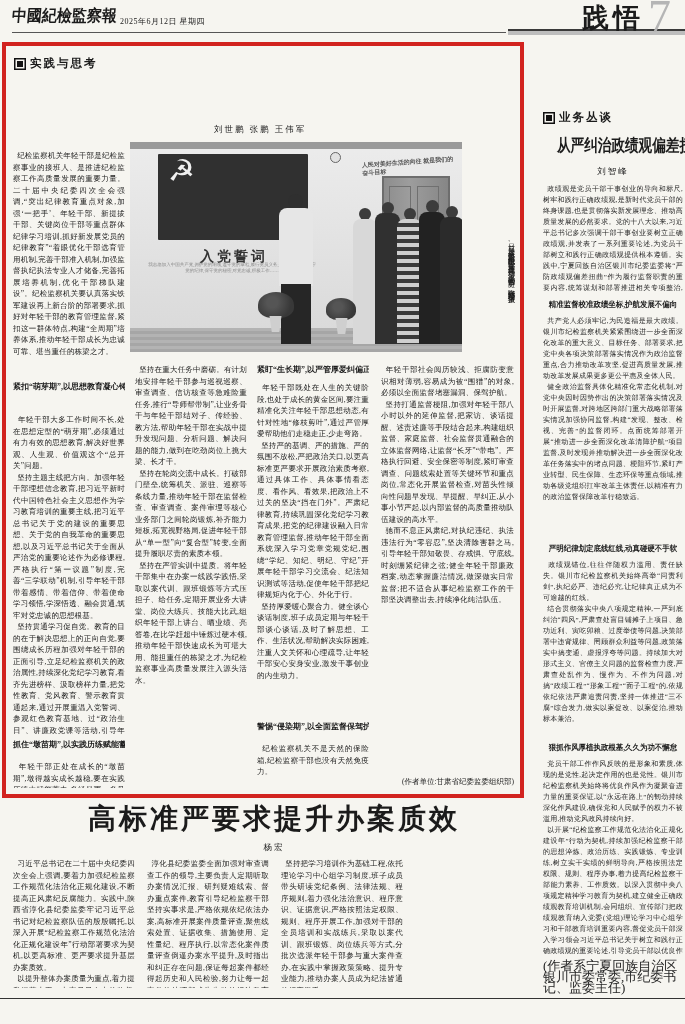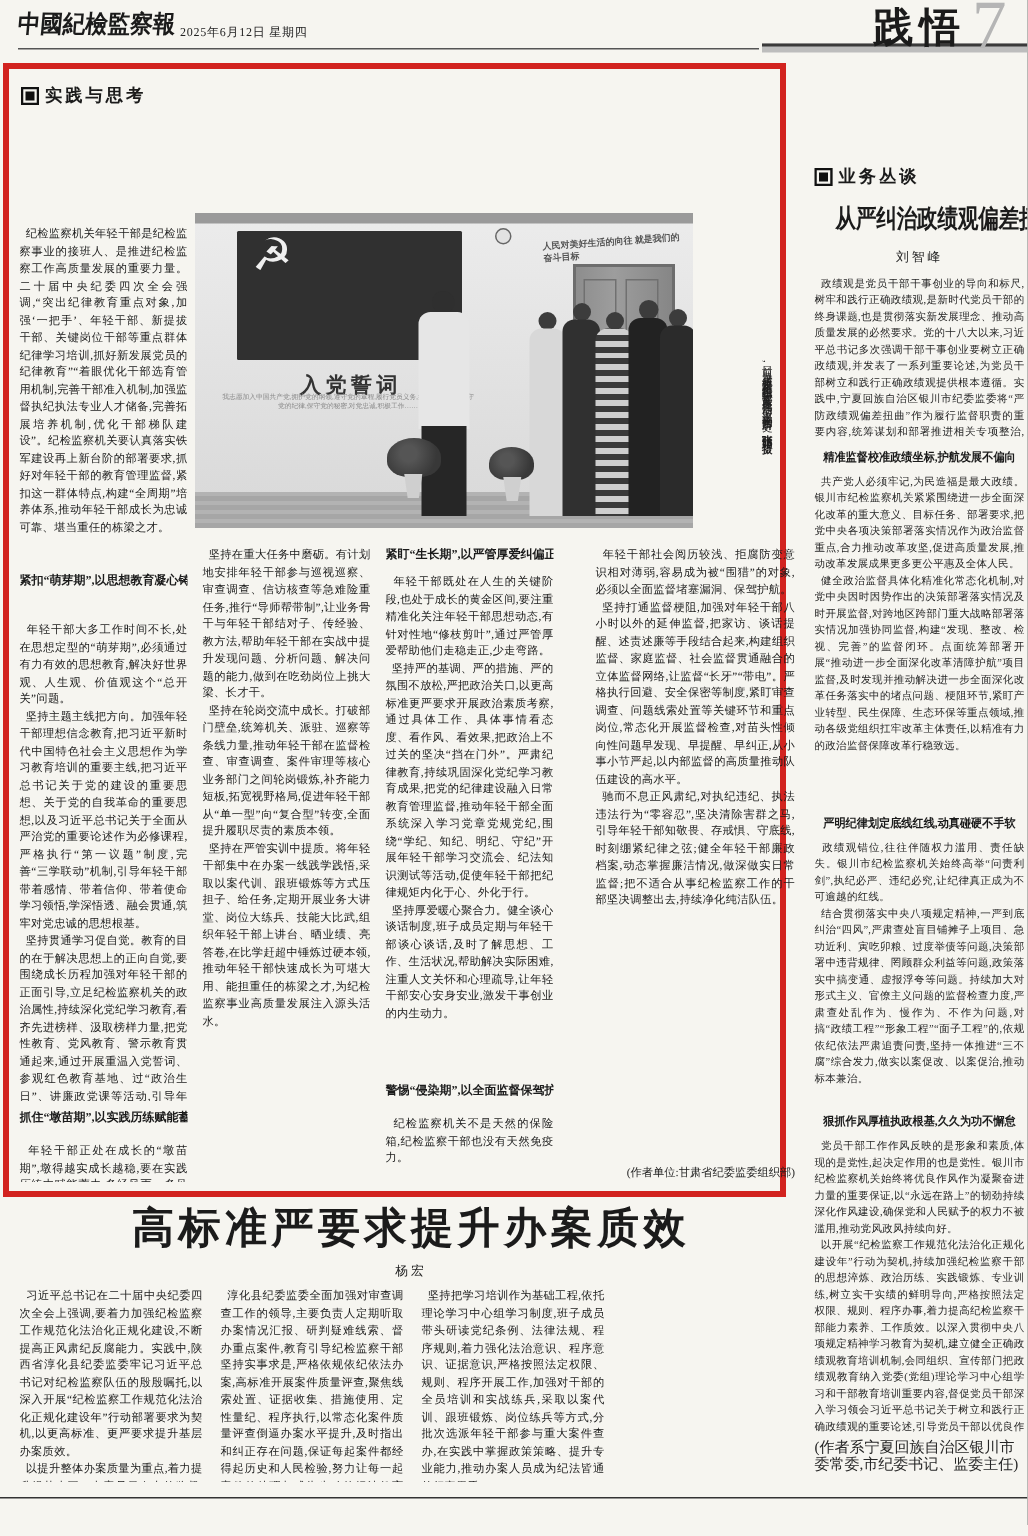--- a/index.html
+++ b/index.html
@@ -39,21 +39,21 @@
   .torso{position:absolute;border-radius:8px 8px 0 0;}
   .plant{position:absolute;width:36px;height:26px;border-radius:50% 50% 40% 40%;
          background:radial-gradient(circle at 40% 40%, #555 20%, #383838 70%);}
   .pot{position:absolute;width:15px;height:16px;background:#cfcfcf;clip-path:polygon(10% 0,90% 0,75% 100%,25% 100%);}
   .vcap{writing-mode:vertical-rl;font-size:7px;line-height:11px;letter-spacing:1px;color:#1d1d1d;overflow:hidden;}
   .vcap b{font-weight:bold;}
   .sbhead{font-size:17px;font-weight:bold;white-space:nowrap;text-align:center;transform:scaleX(.8);transform-origin:center;}
   .sbxh{font-weight:bold;font-size:8px;text-align:center;white-space:nowrap;transform:scaleX(.93);transform-origin:center;overflow:hidden;}
   .bothead{font-size:28px;font-weight:bold;letter-spacing:3px;text-align:center;white-space:nowrap;}
   .attrib{font-size:7.5px;line-height:12px;text-align:right;}
-  .attrib2{font-size:10px;line-height:11px;color:#262626;}
+  .attrib2{font-size:13px;line-height:11px;color:#262626;}
   .footer{font-size:8.5px;text-align:center;letter-spacing:1px;font-weight:bold;color:#111;}
   .footer span{margin:0 8px;}
 </style>
 </head>
 <body>
 
 <div class="page">
 
   <div class="abs" style="left:12px;top:7px;">
     <div class="masthead">中國紀檢監察報</div>
@@ -64,20 +64,21 @@
   <div class="abs secname" style="left:582px;top:0px;">践悟</div>
   <div class="abs pagenum" style="left:648px;top:-10px;">7</div>
 
   <div class="abs redbox" style="left:2px;top:42px;width:514px;height:748px;"></div>
 
   <div class="abs seclabel" style="left:14px;top:56px;">
     <span class="sealicon"></span>
     <span>实践与思考</span>
   </div>
 
+  <div class="abs byline" style="left:14px;top:124px;width:492px;">刘世鹏 张鹏 王伟军</div>
 
   <div class="abs flexcol" style="left:13px;top:150px;width:112px;height:638px;">
     <div class="jt bt" style="height:226px;">  纪检监察机关年轻干部是纪检监察事业的接班人、是推进纪检监察工作高质量发展的重要力量。二十届中央纪委四次全会强调,“突出纪律教育重点对象,加强‘一把手’、年轻干部、新提拔干部、关键岗位干部等重点群体纪律学习培训,抓好新发展党员的纪律教育”“着眼优化干部选育管用机制,完善干部准入机制,加强监督执纪执法专业人才储备,完善拓展培养机制,优化干部梯队建设”。纪检监察机关要认真落实铁军建设再上新台阶的部署要求,抓好对年轻干部的教育管理监督,紧扣这一群体特点,构建“全周期”培养体系,推动年轻干部成长为忠诚可靠、堪当重任的栋梁之才。</div>
     <div class="xh" style="height:22px;padding-top:5px;">紧扣“萌芽期”,以思想教育凝心铸魂</div>
     <div class="jt bt" style="height:320px;margin-top:11px;">  年轻干部大多工作时间不长,处在思想定型的“萌芽期”,必须通过有力有效的思想教育,解决好世界观、人生观、价值观这个“总开关”问题。
   坚持主题主线把方向。加强年轻干部理想信念教育,把习近平新时代中国特色社会主义思想作为学习教育培训的重要主线,把习近平总书记关于党的建设的重要思想、关于党的自我革命的重要思想,以及习近平总书记关于全面从严治党的重要论述作为必修课程,严格执行“第一议题”制度,完善“三学联动”机制,引导年轻干部带着感情、带着信仰、带着使命学习领悟,学深悟透、融会贯通,筑牢对党忠诚的思想根基。
   坚持贯通学习促自觉。教育的目的在于解决思想上的正向自觉,要围绕成长历程加强对年轻干部的正面引导,立足纪检监察机关的政治属性,持续深化党纪学习教育,看齐先进榜样、汲取榜样力量,把党性教育、党风教育、警示教育贯通起来,通过开展重温入党誓词、参观红色教育基地、过“政治生日”、讲廉政党课等活动,引导年轻干部坚定理想信念、砥砺初心使命。</div>
     <div class="xh" style="height:22px;padding-top:5px;">抓住“墩苗期”,以实践历练赋能蓄力</div>
     <div class="jt bt" style="flex:1;">  年轻干部正处在成长的“墩苗期”,墩得越实成长越稳,要在实践历练中赋能蓄力,多经风雨、多见世面,不断增强干事创业的能力本领。</div>
   </div>
@@ -144,21 +145,21 @@
 
   <div class="abs flexcol" style="left:257px;top:364px;width:112px;height:424px;">
     <div class="xh" style="height:18px;">紧盯“生长期”,以严管厚爱纠偏正向</div>
     <div class="jt bt" style="height:334px;">  年轻干部既处在人生的关键阶段,也处于成长的黄金区间,要注重精准化关注年轻干部思想动态,有针对性地“修枝剪叶”,通过严管厚爱帮助他们走稳走正,少走弯路。
   坚持严的基调、严的措施、严的氛围不放松,严把政治关口,以更高标准更严要求开展政治素质考察,通过具体工作、具体事情看态度、看作风、看效果,把政治上不过关的坚决“挡在门外”。严肃纪律教育,持续巩固深化党纪学习教育成果,把党的纪律建设融入日常教育管理监督,推动年轻干部全面系统深入学习党章党规党纪,围绕“学纪、知纪、明纪、守纪”开展年轻干部学习交流会、纪法知识测试等活动,促使年轻干部把纪律规矩内化于心、外化于行。
   坚持厚爱暖心聚合力。健全谈心谈话制度,班子成员定期与年轻干部谈心谈话,及时了解思想、工作、生活状况,帮助解决实际困难,注重人文关怀和心理疏导,让年轻干部安心安身安业,激发干事创业的内生动力。</div>
     <div class="xh" style="height:22px;padding-top:5px;">警惕“侵染期”,以全面监督保驾护航</div>
     <div class="jt bt" style="flex:1;">  纪检监察机关不是天然的保险箱,纪检监察干部也没有天然免疫力。</div>
   </div>
 
-  <div class="abs flexcol" style="left:381px;top:364px;width:133px;height:424px;margin-left:16px;">
+  <div class="abs flexcol" style="left:381px;top:364px;width:133px;height:424px;">
     <div class="jt bt" style="flex:1;overflow:hidden;">  年轻干部社会阅历较浅、拒腐防变意识相对薄弱,容易成为被“围猎”的对象,必须以全面监督堵塞漏洞、保驾护航。
   坚持打通监督梗阻,加强对年轻干部八小时以外的延伸监督,把家访、谈话提醒、述责述廉等手段结合起来,构建组织监督、家庭监督、社会监督贯通融合的立体监督网络,让监督“长牙”“带电”。严格执行回避、安全保密等制度,紧盯审查调查、问题线索处置等关键环节和重点岗位,常态化开展监督检查,对苗头性倾向性问题早发现、早提醒、早纠正,从小事小节严起,以内部监督的高质量推动队伍建设的高水平。
   驰而不息正风肃纪,对执纪违纪、执法违法行为“零容忍”,坚决清除害群之马,引导年轻干部知敬畏、存戒惧、守底线,时刻绷紧纪律之弦;健全年轻干部廉政档案,动态掌握廉洁情况,做深做实日常监督;把不适合从事纪检监察工作的干部坚决调整出去,持续净化纯洁队伍。</div>
     <div class="attrib">(作者单位:甘肃省纪委监委组织部)</div>
   </div>
 
   <div class="abs seclabel" style="left:543px;top:110px;">
     <span class="sealicon"></span>
     <span>业务丛谈</span>
   </div>

